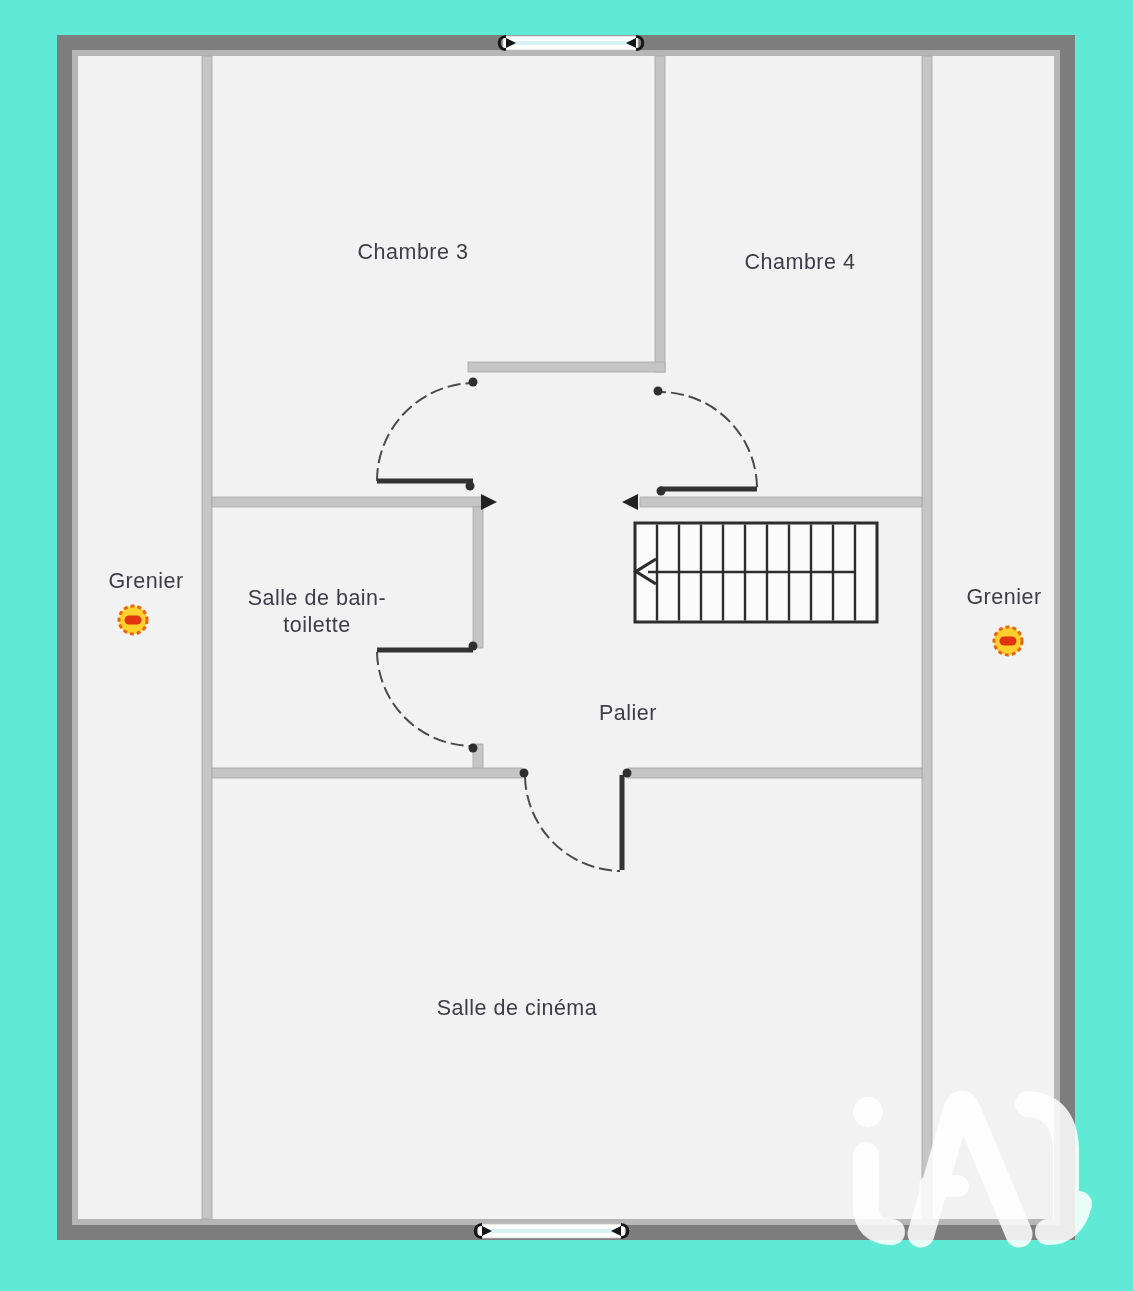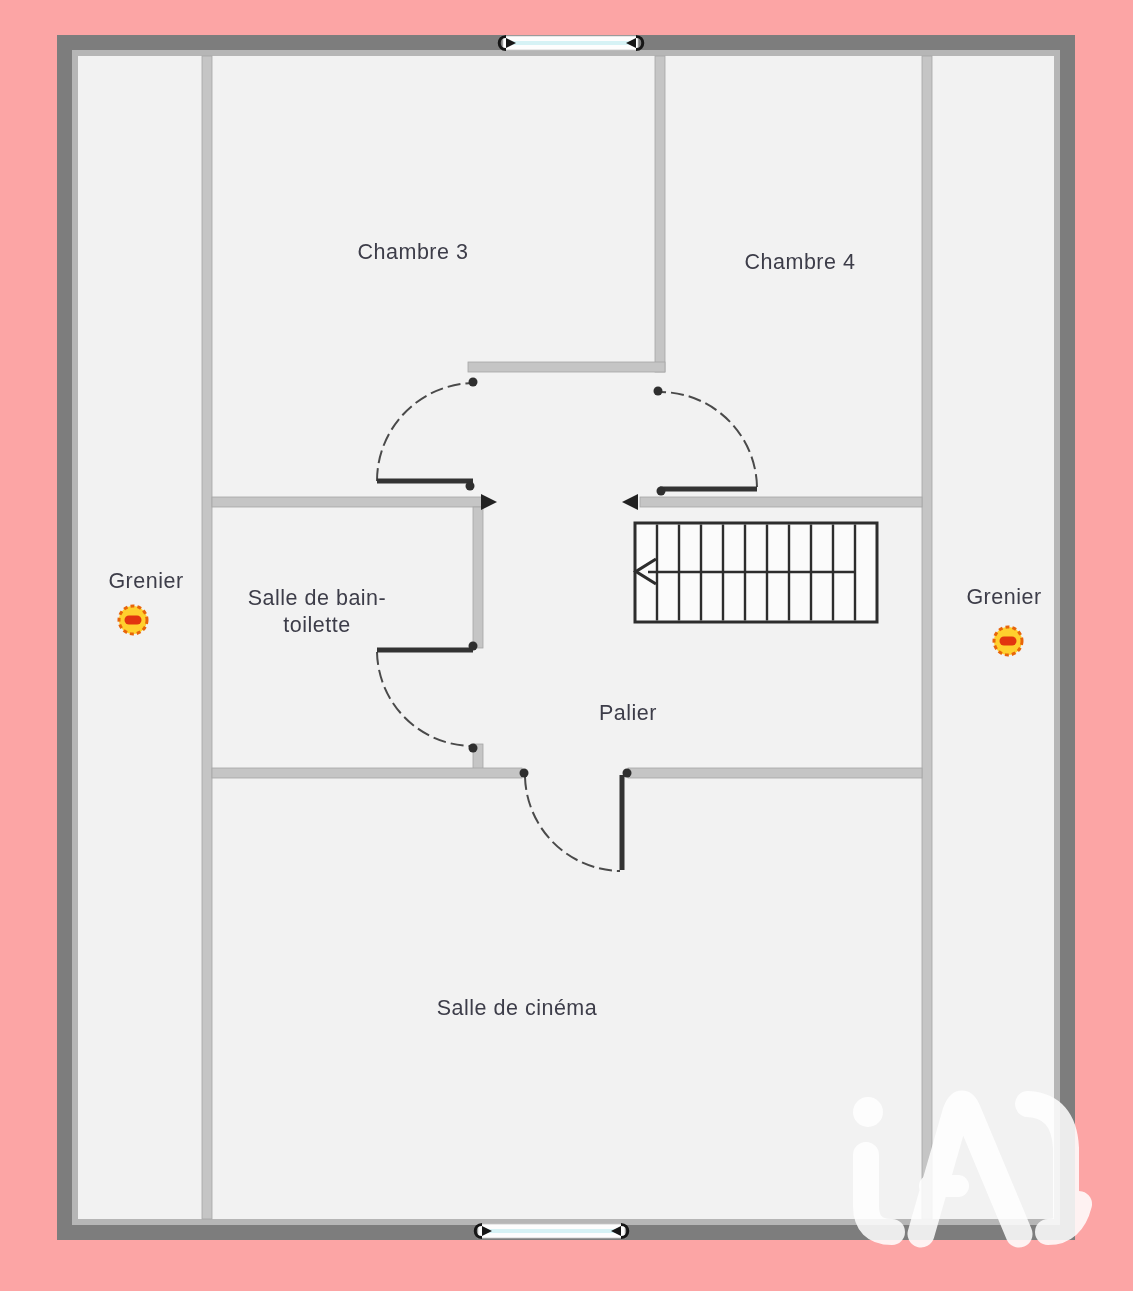--- a/index.html
+++ b/index.html
@@ -1,19 +1,19 @@
 <!DOCTYPE html>
 <html><head>
 <meta charset="utf-8">
 <style>
   html,body{margin:0;padding:0;background:#ffffff;}
   .page{
     position:relative;
     width:1133px;height:1291px;
-    background:#fca5a5;
+    background:#5eead4;
     font-family:"Liberation Sans", sans-serif;
     overflow:hidden;
   }
   svg{display:block;}
   text{
     font-family:"Liberation Sans","DejaVu Sans",sans-serif;
     fill:#3d3d49;
   }
   .room-label{font-size:21.5px;letter-spacing:0.5px;}
 </style>

